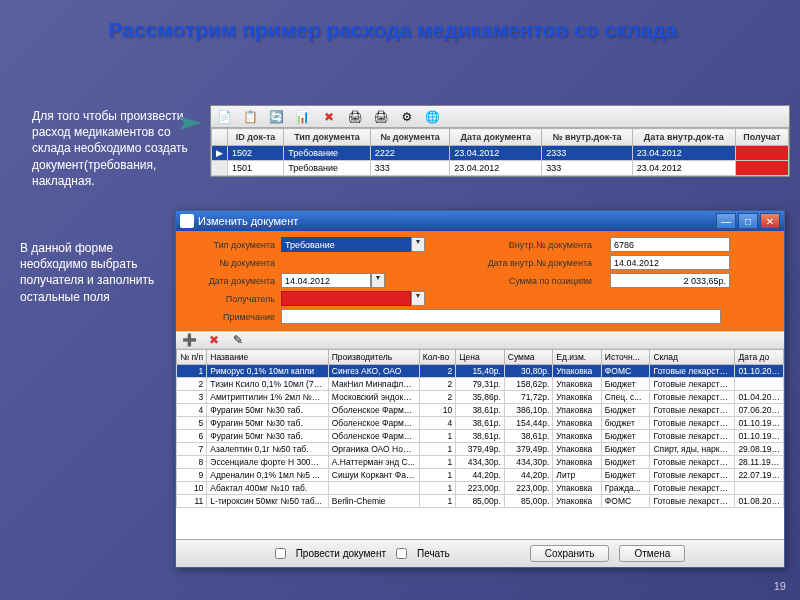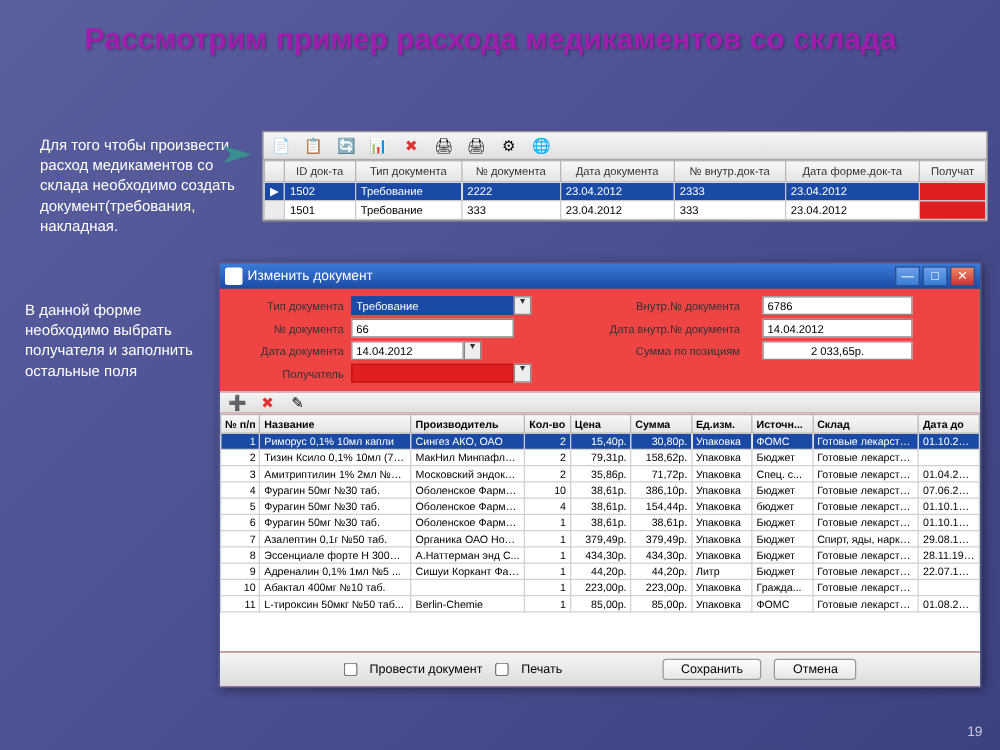--- a/index.html
+++ b/index.html
@@ -6,22 +6,22 @@
   body {
     width: 800px; height: 600px;
     background: linear-gradient(135deg, #5a5f9e 0%, #4a5090 50%, #3c4280 100%);
     font-family: Tahoma, Arial, sans-serif;
     font-size: 10px;
     position: relative;
     overflow: hidden;
   }
   .slide-title {
     text-align: center;
-    color: #a21caf;
-    font-size: 24px;
+    color: #1d4ed8;
+    font-size: 21px;
     font-weight: bold;
     padding: 18px 15px 8px 0;
     text-shadow: 1px 1px 2px rgba(0,0,0,0.3);
   }
   .caption {
     color: #fff;
     position: absolute;
     font-size: 12px;
     line-height: 1.35;
     width: 160px;
@@ -62,21 +62,21 @@
   .grid {
     width: 100%;
     border-collapse: collapse;
     font-size: 9px;
     background: #fff;
   }
   .grid th {
     background: linear-gradient(#f8f8f8,#e4e4e4);
     border: 1px solid #b5b5b5;
     padding: 3px 4px;
-    font-weight: normal;
+    font-weight: bold;
     color: #333;
     white-space: nowrap;
     text-align: center;
   }
   .grid td {
     border: 1px solid #c8c8c8;
     padding: 2px 4px;
     white-space: nowrap;
     overflow: hidden;
   }
@@ -85,21 +85,21 @@
     color: #fff;
   }
   .cell-red { background: #e02020 !important; color:#fff; }
   .row-marker { width: 14px; text-align:center; background:#ececec; }
 
   
   .win-form {
     position: absolute;
     left: 175px; top: 210px;
     width: 610px;
-    background: #ef4444;
+    background: #f97316;
     border: 1px solid #3a5fa0;
     box-shadow: 2px 2px 8px rgba(0,0,0,0.4);
   }
   .titlebar {
     background: linear-gradient(#3a7cd8,#1b4aa6);
     color: #fff;
     height: 20px;
     display: flex;
     align-items: center;
     padding: 0 4px;
@@ -135,21 +135,21 @@
   .inner-tb {
     background: linear-gradient(#f5f5f5,#e0e0e0);
     height: 18px;
     display:flex;align-items:center;gap:8px;padding:0 6px;
     border-top:1px solid #ccc;border-bottom:1px solid #ccc;
   }
   .detail-grid-wrap { height: 190px; overflow:hidden; background:#fff; }
   .grid2 { width:100%; border-collapse:collapse; font-size:8.5px; }
   .grid2 th {
     background: linear-gradient(#f8f8f8,#e4e4e4);
-    border:1px solid #b5b5b5; padding:2px 3px; font-weight:bold; text-align:left;
+    border:1px solid #b5b5b5; padding:2px 3px; font-weight:normal; text-align:left;
     white-space:nowrap;
   }
   .grid2 td {
     border:1px solid #d0d0d0; padding:1px 3px; white-space:nowrap; overflow:hidden;
     text-overflow: ellipsis; max-width:0;
   }
   .grid2 tr.sel td { background:#1b4aa6; color:#fff; }
   .num { text-align:right; }
   .footer-bar {
     background: linear-gradient(#f5f5f5,#dcdcdc);
@@ -193,21 +193,21 @@
   </div>
   <table class="grid">
     <thead>
         <tr id="tg-head">
           <th></th>
           <th>ID док-та</th>
           <th>Тип документа</th>
           <th>№ документа</th>
           <th>Дата документа</th>
           <th>№ внутр.док-та</th>
-          <th>Дата форме.док-та</th>
+          <th>Дата внутр.док-та</th>
           <th>Получат</th>
         </tr>
       </thead>
     <tbody id="tg-body">
         <tr class="sel">
           <td class="row-marker">▶</td>
           <td>1502</td>
           <td>Требование</td>
           <td>2222</td>
           <td>23.04.2012</td>
@@ -247,43 +247,48 @@
         <span style="border:1px solid #888;width:14px;height:15px;text-align:center;background:#eee;font-size:7px;">▼</span>
       </div>
       <div class="form-right">
         <span class="lbl2">Внутр.№ документа</span>
         <input class="f" style="width: 120px;" value="6786">
       </div>
     </div>
     <div class="form-row">
       <div class="form-left">
         <span class="lbl">№ документа</span>
-        <input class="f" style="width: 130px;" value="66">
       </div>
       <div class="form-right">
         <span class="lbl2">Дата внутр.№ документа</span>
         <input class="f" style="width: 120px;" value="14.04.2012">
       </div>
     </div>
     <div class="form-row">
       <div class="form-left">
         <span class="lbl">Дата документа</span>
         <input class="f" style="width: 90px;" value="14.04.2012">
         <span style="border:1px solid #888;width:14px;height:15px;text-align:center;background:#eee;font-size:7px;">▼</span>
       </div>
       <div class="form-right">
         <span class="lbl2">Сумма по позициям</span>
-        <input class="f" style="width: 120px; text-align: center;" value="2 033,65р.">
+        <input class="f" style="width: 120px; text-align: right;" value="2 033,65р.">
       </div>
     </div>
     <div class="form-row">
       <div class="form-left">
         <span class="lbl">Получатель</span>
         <input class="f red-field" style="width: 130px;">
         <span style="border:1px solid #888;width:14px;height:15px;text-align:center;background:#eee;font-size:7px;">▼</span>
+      </div>
+    </div>
+    <div class="form-row">
+      <div class="form-left" style="flex:2">
+        <span class="lbl">Примечание</span>
+        <input class="f" style="width: 440px;">
       </div>
     </div>
   </div>
 
   <div class="inner-tb">
     <span class="tb-icon">➕</span>
     <span class="tb-icon" style="color:#d33">✖</span>
     <span class="tb-icon">✎</span>
   </div>
 

